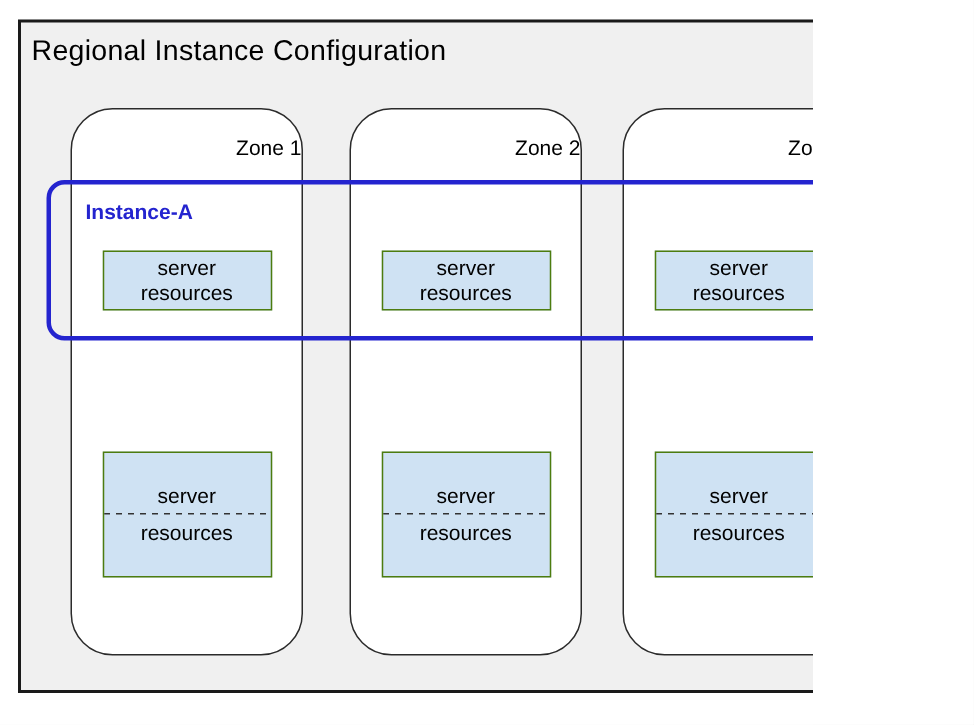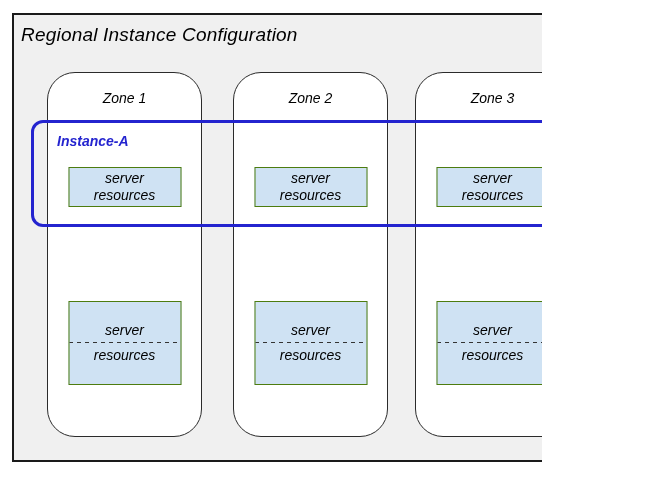--- a/index.html
+++ b/index.html
@@ -4,21 +4,20 @@
 <style>
   html, body { margin: 0; padding: 0; background: #ffffff; }
   .canvas {
     position: relative;
     width: 542px;
     height: 483px;
     background: #ffffff;
     font-family: "Liberation Sans", sans-serif;
     color: #000000;
     overflow: hidden;
-    font-style: italic;
   }
   .frame {
     position: absolute;
     left: 12px; top: 13px;
     width: 620px; height: 445px;
     background: #f0f0f0;
     border: 2px solid #1a1a1a;
     box-sizing: content-box;
   }
   .diagram-title {
@@ -35,21 +34,21 @@
     box-sizing: border-box;
     background: #ffffff;
     border: 1px solid #2b2b2b;
     border-radius: 28px;
   }
   .zone-1 { left: 33px; }
   .zone-2 { left: 219px; }
   .zone-3 { left: 401px; }
   .zone-label {
     display: block;
-    text-align: center;
+    text-align: right;
     margin-top: 17px;
     font-size: 14px;
   }
   .instance {
     position: absolute;
     left: 17px;
     width: 556px;
     box-sizing: border-box;
     border: 3px solid #2424cf;
     border-radius: 12px;

